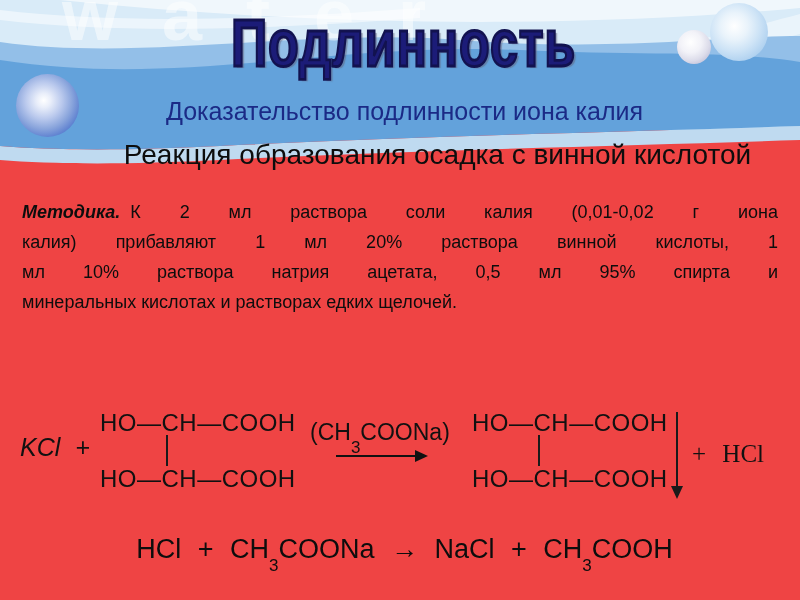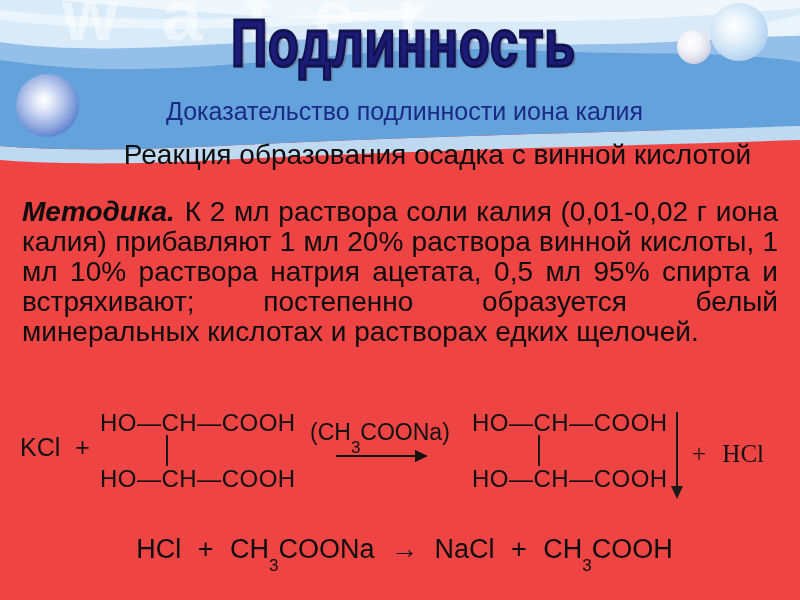--- a/index.html
+++ b/index.html
@@ -40,28 +40,28 @@
   .subtitle{
     position:absolute;top:97px;left:0;right:0;text-align:center;
     font-size:25px;color:#1b2a86;margin-left:9px;
   }
   .heading2{
     position:absolute;top:139px;left:75px;right:0;text-align:center;
     font-size:28px;color:#0d0d0d;
   }
   .paragraph{
     position:absolute;top:197px;left:22px;right:22px;
-    font-size:28px;line-height:30px;color:#0d0d0d;
+    font-size:18px;line-height:30px;color:#0d0d0d;
   }
   .pline{text-align:justify;text-align-last:justify;}
   .pline.last{text-align-last:left;}
   .lead{font-weight:bold;font-style:italic;padding-right:10px;}
   
   .rx{position:absolute;font-size:24px;color:#111;white-space:nowrap;}
-  .rx-kcl{left:20px;top:433px;font-size:25px;word-spacing:8px;}
+  .rx-kcl{left:20px;top:433px;font-size:25px;word-spacing:8px;font-style:italic;}
   .struct{position:absolute;width:200px;}
   .struct .row{position:absolute;left:0;font-size:24px;white-space:nowrap;letter-spacing:.5px;}
   .struct .r1{top:0;}
   .struct .r2{top:56px;}
   .struct .vbond{position:absolute;left:66px;top:26px;width:2px;height:31px;background:#1a1a1a;}
   .struct-reactant{left:100px;top:409px;}
   .struct-product{left:472px;top:409px;}
   .rx-catalyst{left:310px;top:419px;font-size:23px;}
   .rx-arrow{position:absolute;left:336px;top:455px;width:90px;height:0;border-top:2px solid #111;}
   .rx-arrow .head{
@@ -110,21 +110,20 @@
     <div class="subtitle">Доказательство подлинности иона калия</div>
 
     <div class="heading2">Реакция образования осадка с винной кислотой</div>
 
     <div class="paragraph">
       <div class="pline">
         <span class="lead">Методика.</span><span>К 2 мл раствора соли калия (0,01-0,02 г иона</span>
       </div>
       <div class="pline">калия) прибавляют 1 мл 20% раствора винной кислоты, 1</div>
       <div class="pline">мл 10% раствора натрия ацетата, 0,5 мл 95% спирта и</div>
-      <div class="pline">встряхивают; постепенно образуется белый</div>
       <div class="pline last">минеральных кислотах и растворах едких щелочей.</div>
     </div>
 
     <div>
       <div class="rx rx-kcl">KCl +</div>
 
       <div class="struct struct-reactant">
         <div class="row r1">HO—CH—COOH</div>
         <div class="vbond"></div>
         <div class="row r2">HO—CH—COOH</div>

